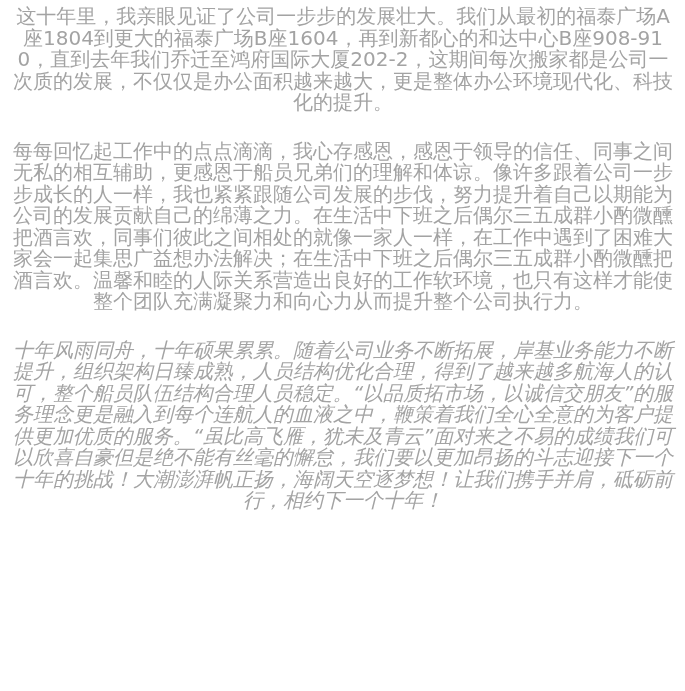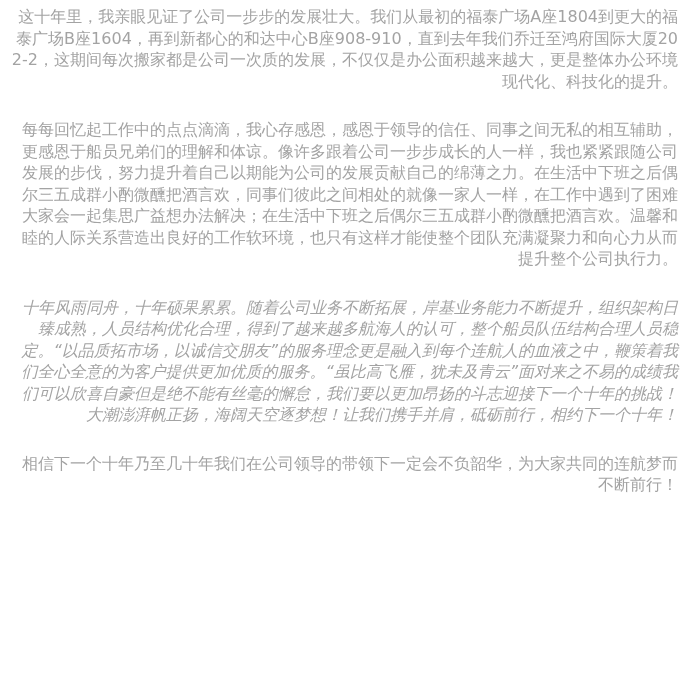--- a/index.html
+++ b/index.html
@@ -8,31 +8,30 @@
       font-family: "DejaVu Sans", "Liberation Sans", sans-serif;
     }
     .page {
       width: 685px;
       min-height: 691px;
       background: #ffffff;
       padding: 6px 7px 14px 8px;
       overflow: hidden;
     }
     .doc-paragraph {
-      font-size: 16px;
+      font-size: 20px;
       line-height: 21.5px;
       letter-spacing: 0px;
       color: #a3a3a3;
-      text-align: right;
+      text-align: center;
       word-break: break-all;
       margin: 0 0 27px 0;
     }
     .doc-paragraph:last-child { margin-bottom: 0; }
   </style>
 </head>
 <body style="background: rgb(255, 255, 255);">
 
 <main class="page">
   <p class="doc-paragraph" style="color: rgb(163, 163, 163);">这十年里，我亲眼见证了公司一步步的发展壮大。我们从最初的福泰广场A座1804到更大的福泰广场B座1604，再到新都心的和达中心B座908-910，直到去年我们乔迁至鸿府国际大厦202-2，这期间每次搬家都是公司一次质的发展，不仅仅是办公面积越来越大，更是整体办公环境现代化、科技化的提升。</p>
   <p class="doc-paragraph" style="color: rgb(163, 163, 163);">每每回忆起工作中的点点滴滴，我心存感恩，感恩于领导的信任、同事之间无私的相互辅助，更感恩于船员兄弟们的理解和体谅。像许多跟着公司一步步成长的人一样，我也紧紧跟随公司发展的步伐，努力提升着自己以期能为公司的发展贡献自己的绵薄之力。在生活中下班之后偶尔三五成群小酌微醺把酒言欢，同事们彼此之间相处的就像一家人一样，在工作中遇到了困难大家会一起集思广益想办法解决；在生活中下班之后偶尔三五成群小酌微醺把酒言欢。温馨和睦的人际关系营造出良好的工作软环境，也只有这样才能使整个团队充满凝聚力和向心力从而提升整个公司执行力。</p>
   <p class="doc-paragraph" style="color: rgb(163, 163, 163); font-style: italic;">十年风雨同舟，十年硕果累累。随着公司业务不断拓展，岸基业务能力不断提升，组织架构日臻成熟，人员结构优化合理，得到了越来越多航海人的认可，整个船员队伍结构合理人员稳定。“以品质拓市场，以诚信交朋友”的服务理念更是融入到每个连航人的血液之中，鞭策着我们全心全意的为客户提供更加优质的服务。“虽比高飞雁，犹未及青云”面对来之不易的成绩我们可以欣喜自豪但是绝不能有丝毫的懈怠，我们要以更加昂扬的斗志迎接下一个十年的挑战！大潮澎湃帆正扬，海阔天空逐梦想！让我们携手并肩，砥砺前行，相约下一个十年！</p>
-  <p class="doc-paragraph" style="color: rgb(163, 163, 163);">相信下一个十年乃至几十年我们在公司领导的带领下一定会不负韶华，为大家共同的连航梦而不断前行！</p>
 </main>
 
 </body></html>

